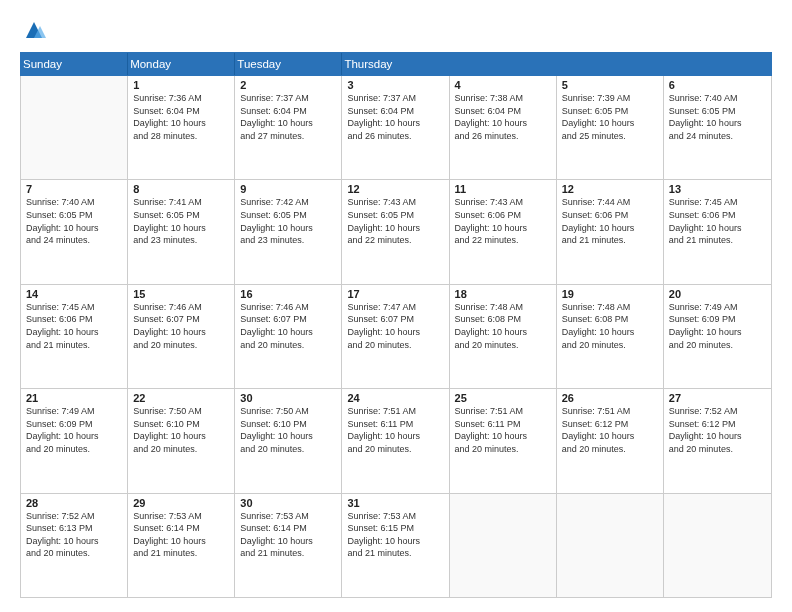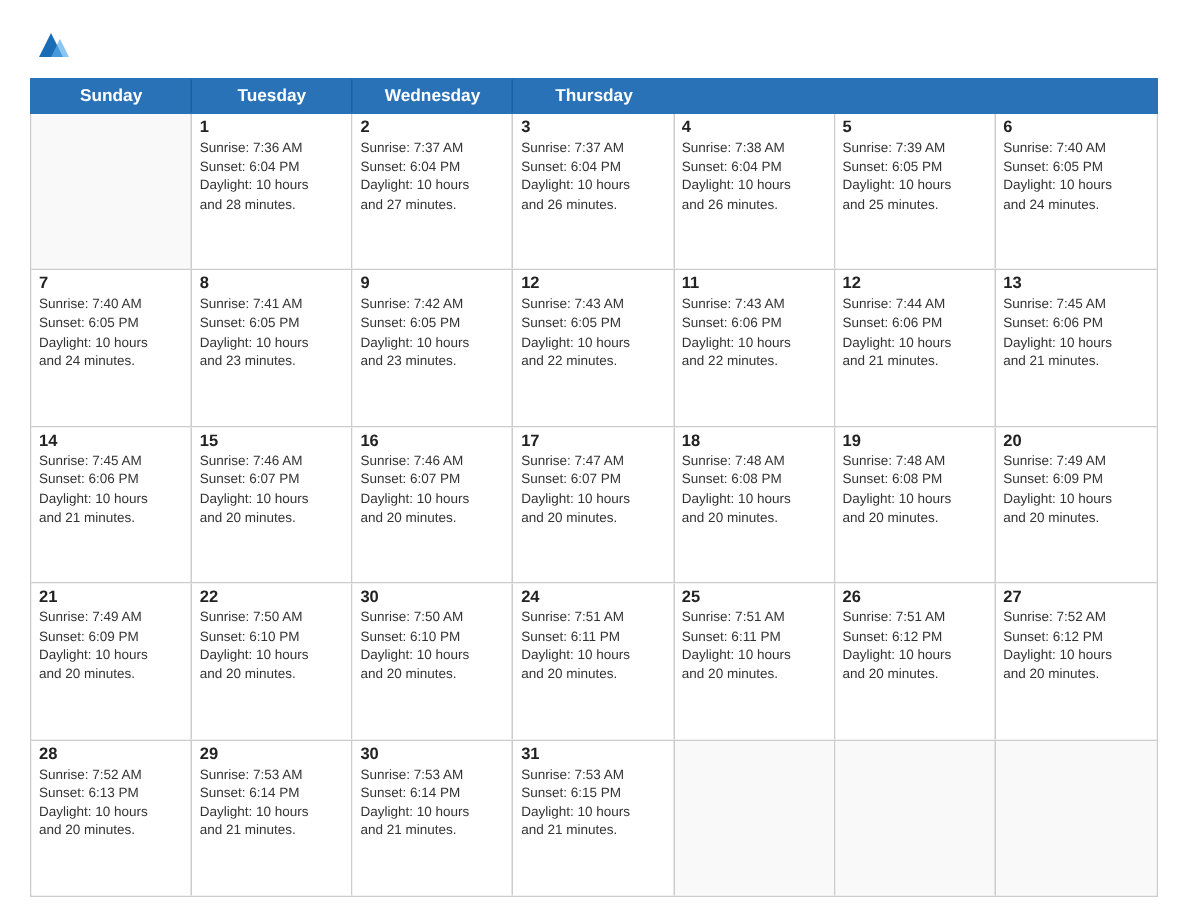--- a/index.html
+++ b/index.html
@@ -69,22 +69,22 @@
     }
     .cal-header {
       display: grid;
       grid-template-columns: repeat(7, 1fr);
       background: #2a72b8;
       border: 1px solid #2a72b8;
     }
     .cal-header-cell {
       color: #fff;
       font-size: 11.5px;
-      font-weight: bold;
-      text-align: center;
+      font-weight: normal;
+      text-align: left;
       padding: 5px 2px;
       border-right: 1px solid #1a5fa0;
     }
     .cal-header-cell:last-child { border-right: none; }
     .cal-body {
       flex: 1;
       display: flex;
       flex-direction: column;
       border-left: 1px solid #ccc;
       border-right: 1px solid #ccc;
@@ -136,22 +136,22 @@
     </div>
     <div class="title-block">
       <div class="main-title"></div>
       <div class="subtitle"></div>
     </div>
   </div>
 
   <div class="calendar">
     <div class="cal-header" id="cal-header">
         <div class="cal-header-cell">Sunday</div>
+        <div class="cal-header-cell">Monday</div>
         <div class="cal-header-cell">Tuesday</div>
-        <div class="cal-header-cell">Wednesday</div>
         <div class="cal-header-cell">Thursday</div>
       </div>
     <div class="cal-body" id="cal-body">
         <div class="cal-row">
           <div class="cal-cell empty"></div>
           <div class="cal-cell">
             <div class="day-num">1</div>
             <div class="day-info">Sunrise: 7:36 AM<br>Sunset: 6:04 PM<br>Daylight: 10 hours<br>and 28 minutes.</div>
           </div>
           <div class="cal-cell">

